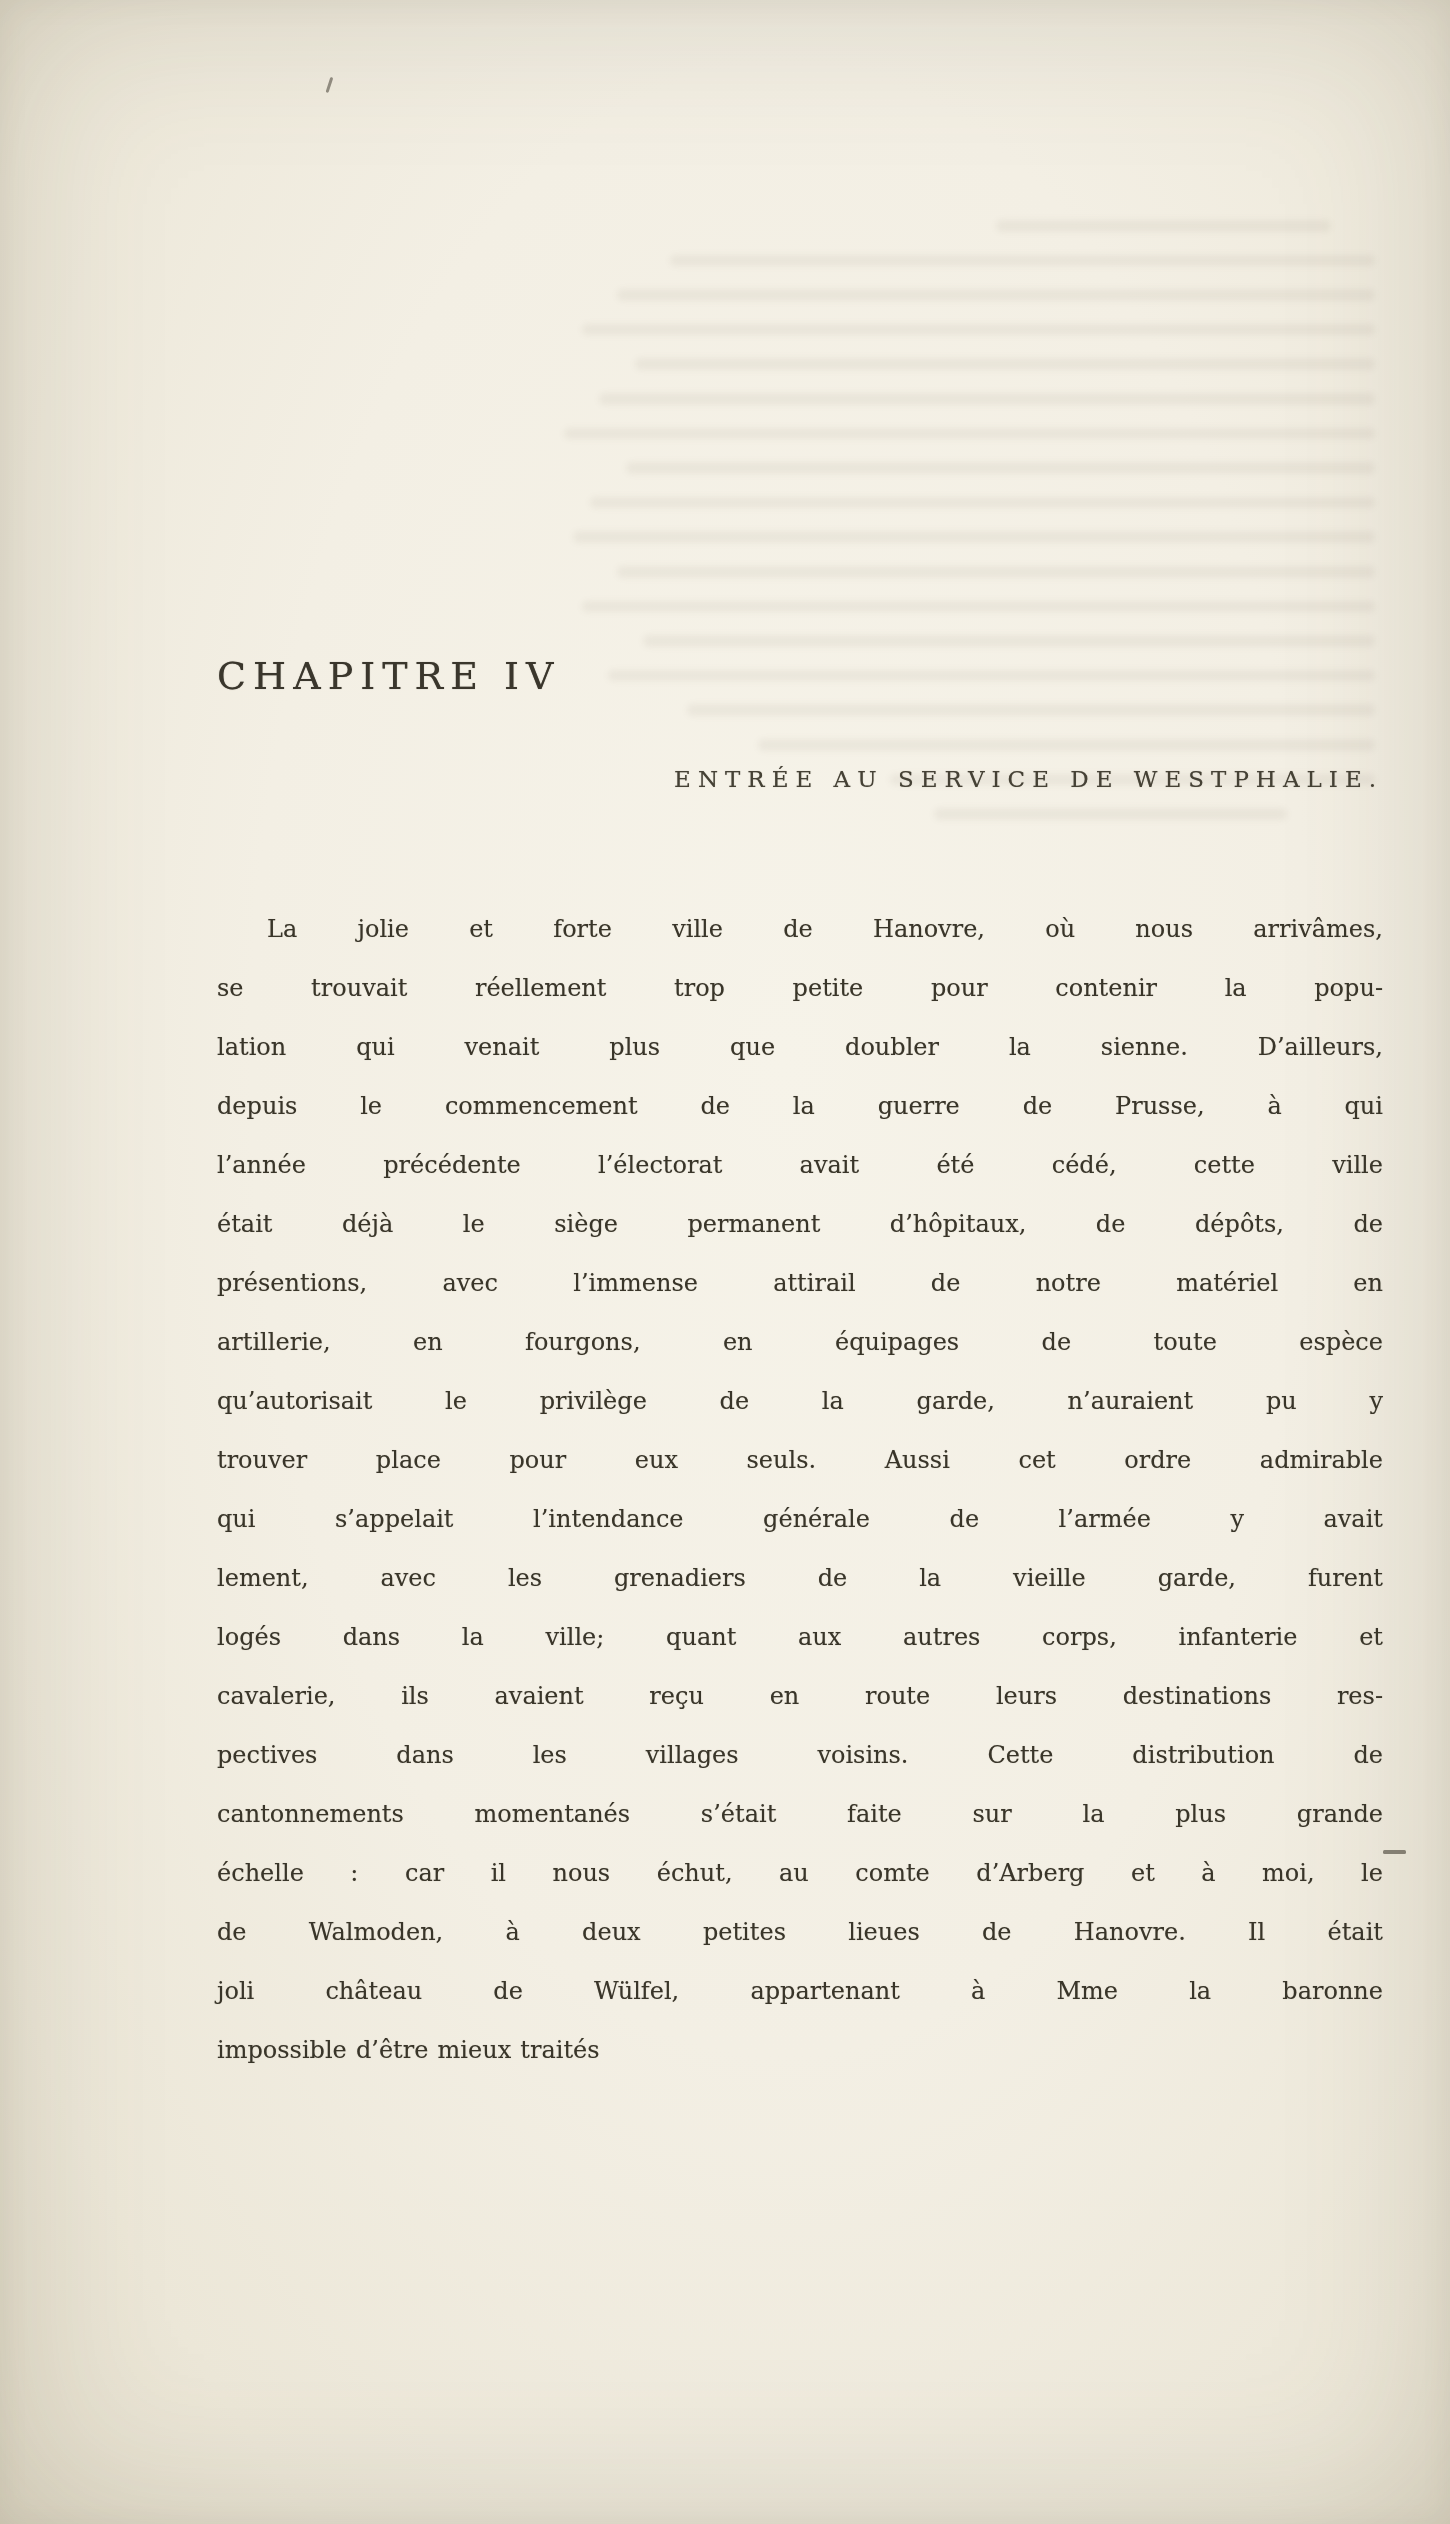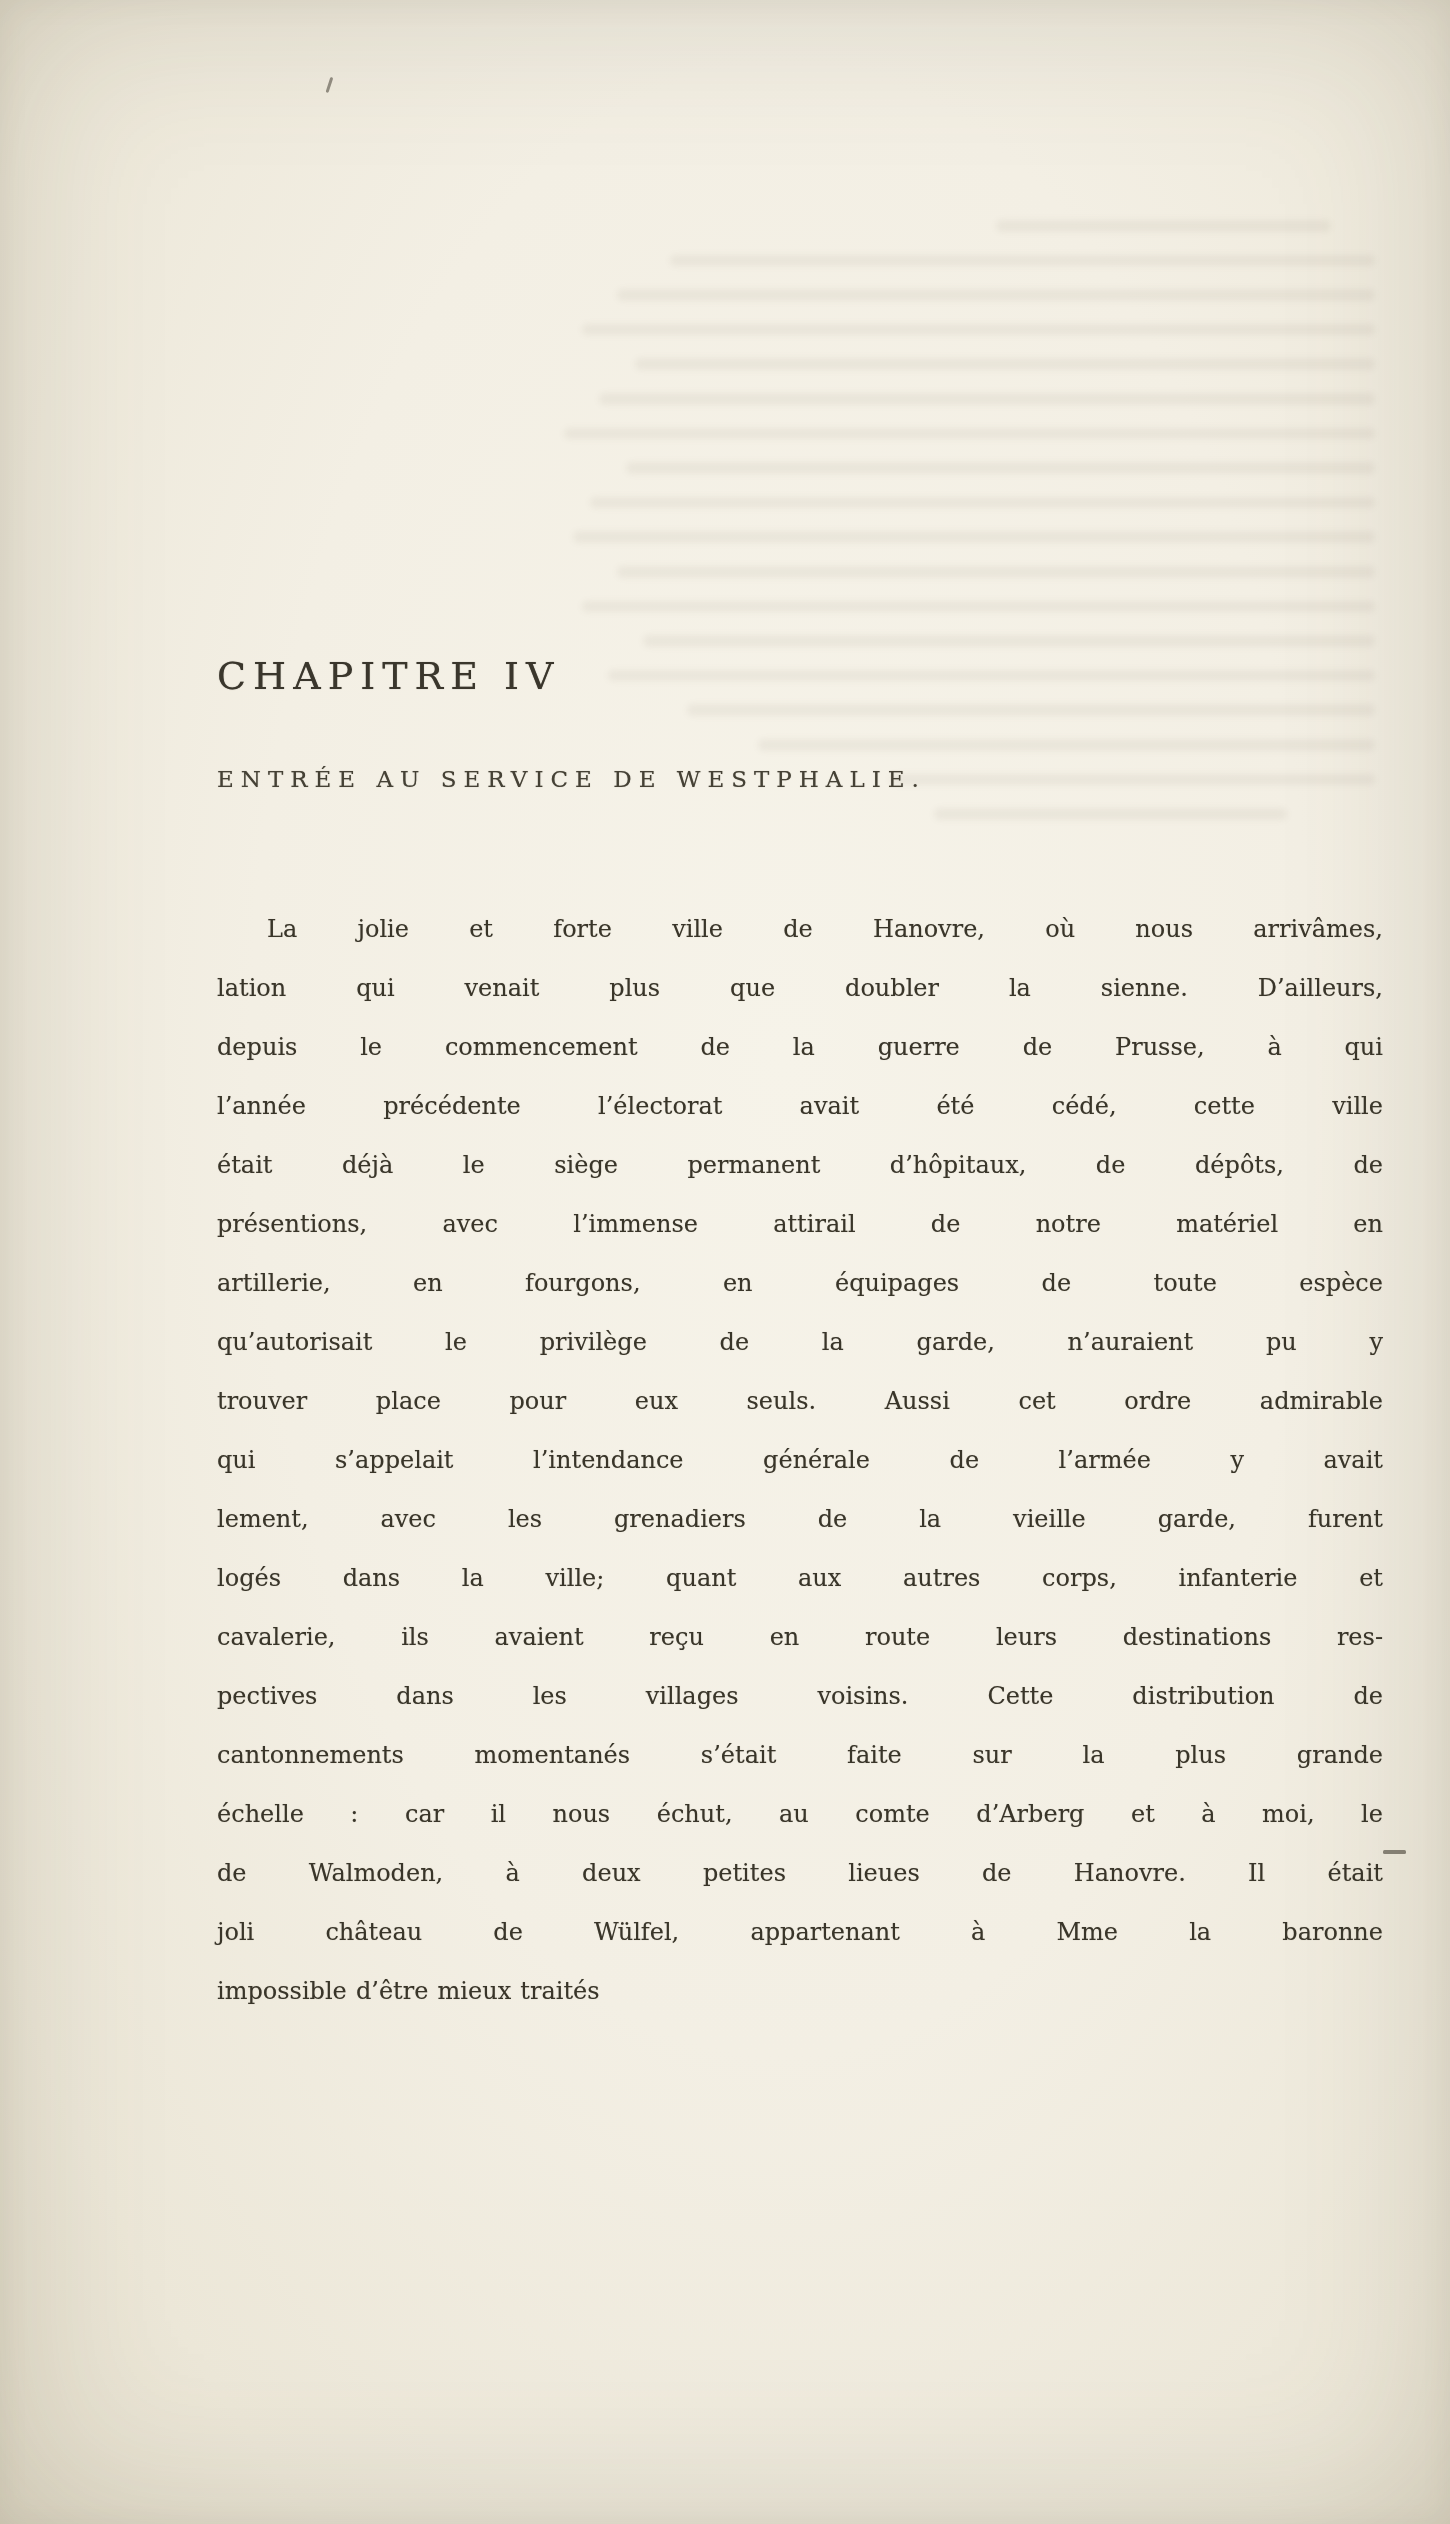--- a/index.html
+++ b/index.html
@@ -98,21 +98,21 @@
     color: #3a362c;
     text-shadow: 0 0 0.8px rgba(58, 54, 44, 0.65);
   }
   .chapter-subtitle {
     position: absolute;
     top: 766px;
     left: 217px;
     width: 1166px;
     margin: 0;
     z-index: 1;
-    text-align: left;
+    text-align: right;
     font-size: 23px;
     font-weight: 400;
     letter-spacing: 7px;
     color: #454135;
     text-shadow: 0 0 0.8px rgba(69, 65, 54, 0.5);
   }
   .body-text {
     position: absolute;
     top: 900px;
     left: 217px;
@@ -164,20 +164,21 @@
   <div class="speck-top"></div>
   <div class="stray-dash"></div>
 
   <h1 class="chapter-title">CHAPITRE IV</h1>
 
   <h2 class="chapter-subtitle">ENTRÉE AU SERVICE DE WESTPHALIE.</h2>
 
   <div class="body-text">
 
   <div class="body-line">La jolie et forte ville de Hanovre, où nous arrivâmes,</div>
+      <div class="body-line">se trouvait réellement trop petite pour contenir la popu-</div>
       <div class="body-line">lation qui venait plus que doubler la sienne. D’ailleurs,</div>
       <div class="body-line">depuis le commencement de la guerre de Prusse, à qui</div>
       <div class="body-line">l’année précédente l’électorat avait été cédé, cette ville</div>
       <div class="body-line">était déjà le siège permanent d’hôpitaux, de dépôts, de</div>
       <div class="body-line">présentions, avec l’immense attirail de notre matériel en</div>
       <div class="body-line">artillerie, en fourgons, en équipages de toute espèce</div>
       <div class="body-line">qu’autorisait le privilège de la garde, n’auraient pu y</div>
       <div class="body-line">trouver place pour eux seuls. Aussi cet ordre admirable</div>
       <div class="body-line">qui s’appelait l’intendance générale de l’armée y avait</div>
       <div class="body-line">lement, avec les grenadiers de la vieille garde, furent</div>

